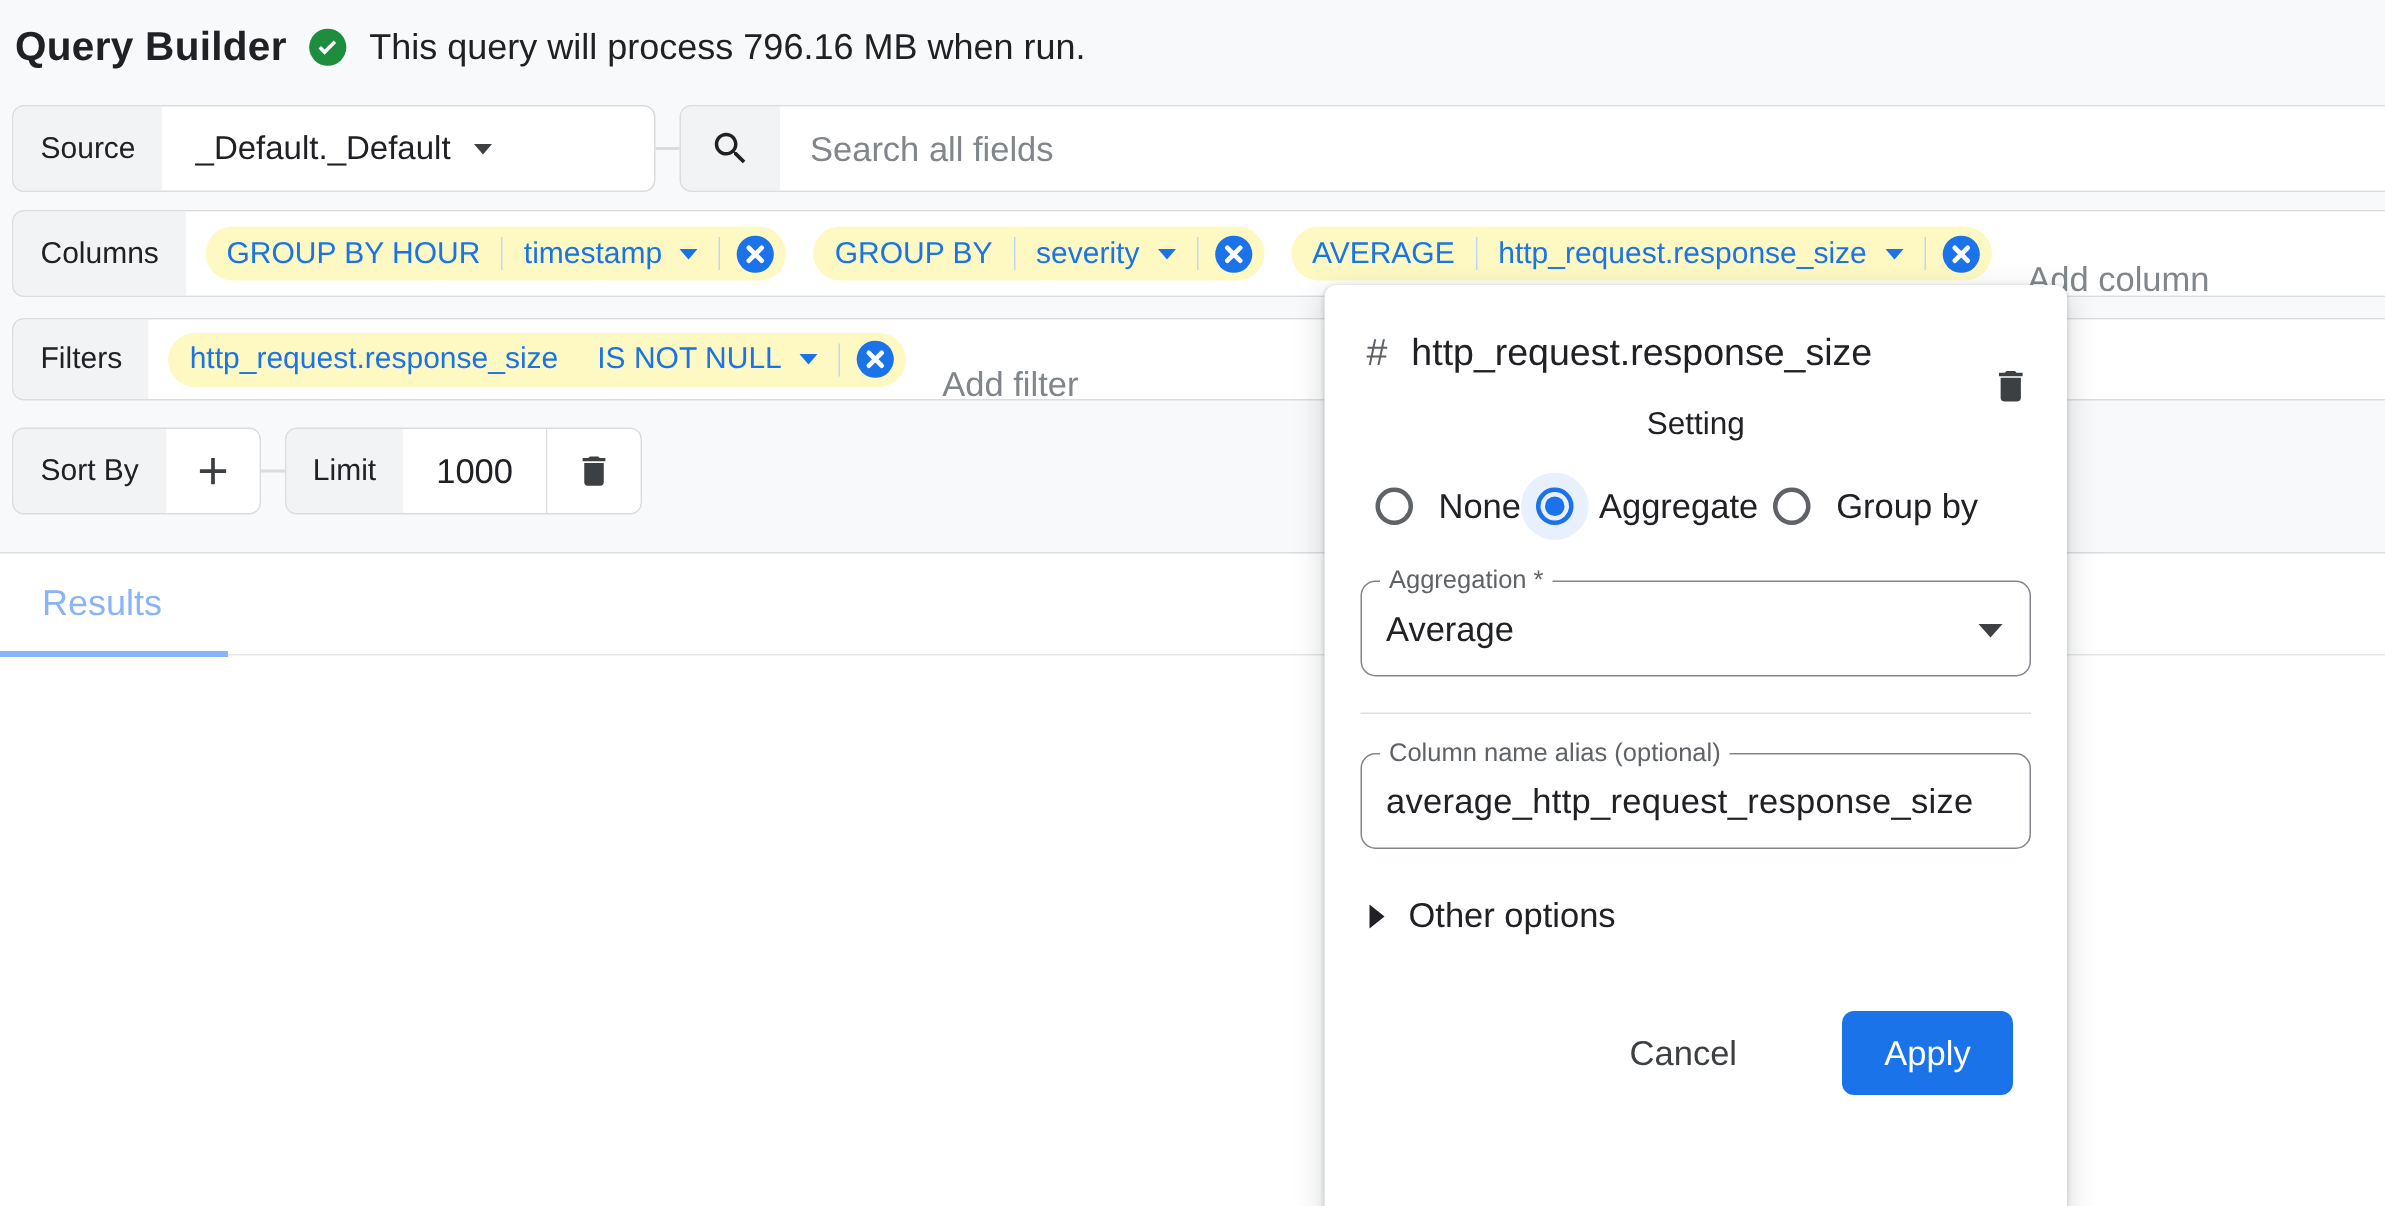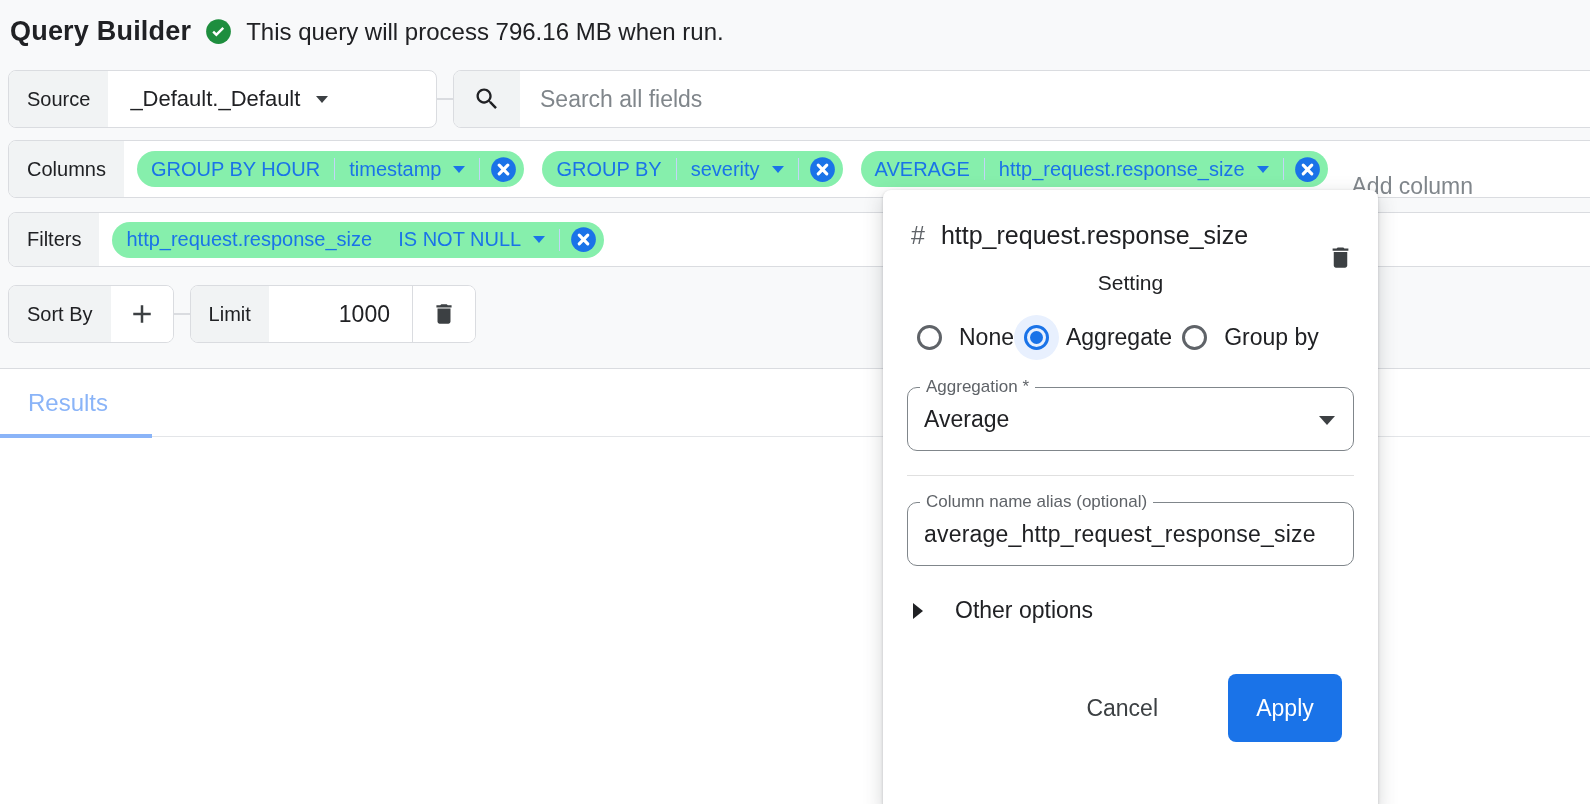--- a/index.html
+++ b/index.html
@@ -26,37 +26,37 @@
   .search-icon-cell { background:#f1f3f4; width:66px; display:flex; align-items:center; justify-content:center; }
   .search-input { flex:1; border:none; outline:none; font-family:"Liberation Sans",sans-serif;
     font-size:23px; padding:0 20px; color:#202124; background:#fff; }
   .search-input::placeholder { color:#80868b; }
 
   
   #row-columns { top:140px; height:58px; right:-12px; }
   #row-filters { top:212px; height:55px; right:-12px; }
   .full-group { flex:1; }
   .chips-area { flex:1; display:flex; align-items:center; gap:18px; padding:0 13px; background:#fff; }
-  .chip { display:flex; align-items:center; height:36px; border-radius:18px; background:#86efac;
+  .chip { display:flex; align-items:center; height:36px; border-radius:18px; background:#fef9c3;
     color:#1a73e8; font-size:20px; font-weight:500; flex:none; }
   .chip-seg { padding:0 14px; display:flex; align-items:center; gap:12px; white-space:nowrap; }
   .chip-div { width:1px; height:22px; background:#c3d5f7; flex:none; }
   .chip-x { width:27px; height:27px; margin:0 7px 0 10px; border:none; background:transparent;
     padding:0; cursor:pointer; display:flex; align-items:center; justify-content:center; }
   .caret { width:0; height:0; border-left:6px solid transparent; border-right:6px solid transparent;
     border-top:7px solid currentColor; flex:none; }
   .add-input { border:none; outline:none; background:transparent; font-family:"Liberation Sans",sans-serif;
     font-size:23px; color:#202124; width:200px; padding:0 6px;margin-top:34px; }
   .add-input::placeholder { color:#80868b; }
   .cond-gap { margin-left:14px; }
 
   
   #row-sort { top:285px; height:58px; }
   .sort-group .icon-cell, .limit-group .icon-cell { width:62px; display:flex; align-items:center; justify-content:center; background:#fff; }
-  .limit-value { display:flex; align-items:center; padding:0 22px; font-size:23px; background:#fff;margin-left:48px; }
+  .limit-value { display:flex; align-items:center; padding:0 22px; font-size:23px; background:#fff; }
   .vdiv { width:1px; background:#dadce0; }
   .icon-btn { border:none; background:transparent; padding:0; cursor:pointer; display:flex; align-items:center; justify-content:center; }
 
   
   .results { position:absolute; top:368px; left:0; right:0; bottom:0; background:#fff; border-top:1px solid #dadce0; }
   .tab-bar { position:relative; height:68px; border-bottom:1px solid #e3e5e8; }
   .tab { position:absolute; top:0; left:0; width:152px; height:68px; display:flex; align-items:center;
     padding-left:28px; font-size:24px; color:#8ab4f8; cursor:pointer; }
   .tab-underline { position:absolute; left:0; top:65px; width:152px; height:4px; background:#8ab4f8; }
 
@@ -84,29 +84,29 @@
   .outlined.alias { margin-top:26px; }
   .flabel { position:absolute; top:-11px; left:12px; background:#fff; padding:0 6px; font-size:17px; color:#5f6368; white-space:nowrap; }
   .fvalue { line-height:62px; padding:0 16px; font-size:23px; color:#202124; white-space:nowrap; overflow:hidden; }
   .field-caret { position:absolute; right:18px; top:28px; width:0; height:0;
     border-left:8px solid transparent; border-right:8px solid transparent; border-top:9px solid #3c4043; }
   .alias-input { width:100%; height:62px; border:none; outline:none; background:transparent;
     font-family:"Liberation Sans",sans-serif; font-size:23px; color:#202124; padding:0 16px; letter-spacing:.2px; }
 
   .popup-divider { margin-top:24px; height:1px; background:#e0e0e0; }
 
-  .other-options { margin-top:31px; display:flex; align-items:center; gap:32px; cursor:pointer; }
+  .other-options { margin-top:31px; display:flex; align-items:center; gap:16px; cursor:pointer; }
   .tri-right { width:0; height:0; border-top:8px solid transparent; border-bottom:8px solid transparent;
     border-left:10px solid #202124; margin-left:6px; }
   .other-label { font-size:23px; font-weight:500; }
 
   .popup-footer { margin-top:50px; display:flex; align-items:center; justify-content:flex-end; gap:70px; padding-right:12px; }
   .btn-cancel { border:none; background:transparent; font-family:"Liberation Sans",sans-serif;
     font-size:23px; font-weight:500; color:#3c4043; cursor:pointer; }
-  .btn-apply { border:none; width:114px; height:68px; border-radius:8px; background:#1a73e8;
+  .btn-apply { border:none; width:114px; height:56px; border-radius:8px; background:#1a73e8;
     color:#fff; font-family:"Liberation Sans",sans-serif; font-size:23px; font-weight:500; cursor:pointer; }
 </style>
 </head>
 <body>
 
 <div class="builder">
 
   <div class="page-header">
     <span class="page-title">Query Builder</span>
     <span style="display:flex;">
@@ -206,20 +206,21 @@
             <span class="caret"></span>
           </span>
           <span class="chip-div"></span>
           <button class="chip-x">
             <svg width="27" height="27" viewBox="0 0 24 24">
                 <circle cx="12" cy="12" r="11" fill="#1a73e8"></circle>
                 <path d="M8.2 8.2l7.6 7.6M15.8 8.2l-7.6 7.6" stroke="#fff" stroke-width="2.8" stroke-linecap="round"></path>
               </svg>
           </button>
         </div>
+        <input class="add-input" type="text" placeholder="Add filter" style="">
       </div>
     </div>
   </div>
 
   <div class="row" id="row-sort">
     <div class="group sort-group">
       <div class="label-cell">Sort By</div>
       <div class="icon-cell">
         <button class="icon-btn">
           <svg width="30" height="30" viewBox="0 0 24 24" fill="#3c4043">

